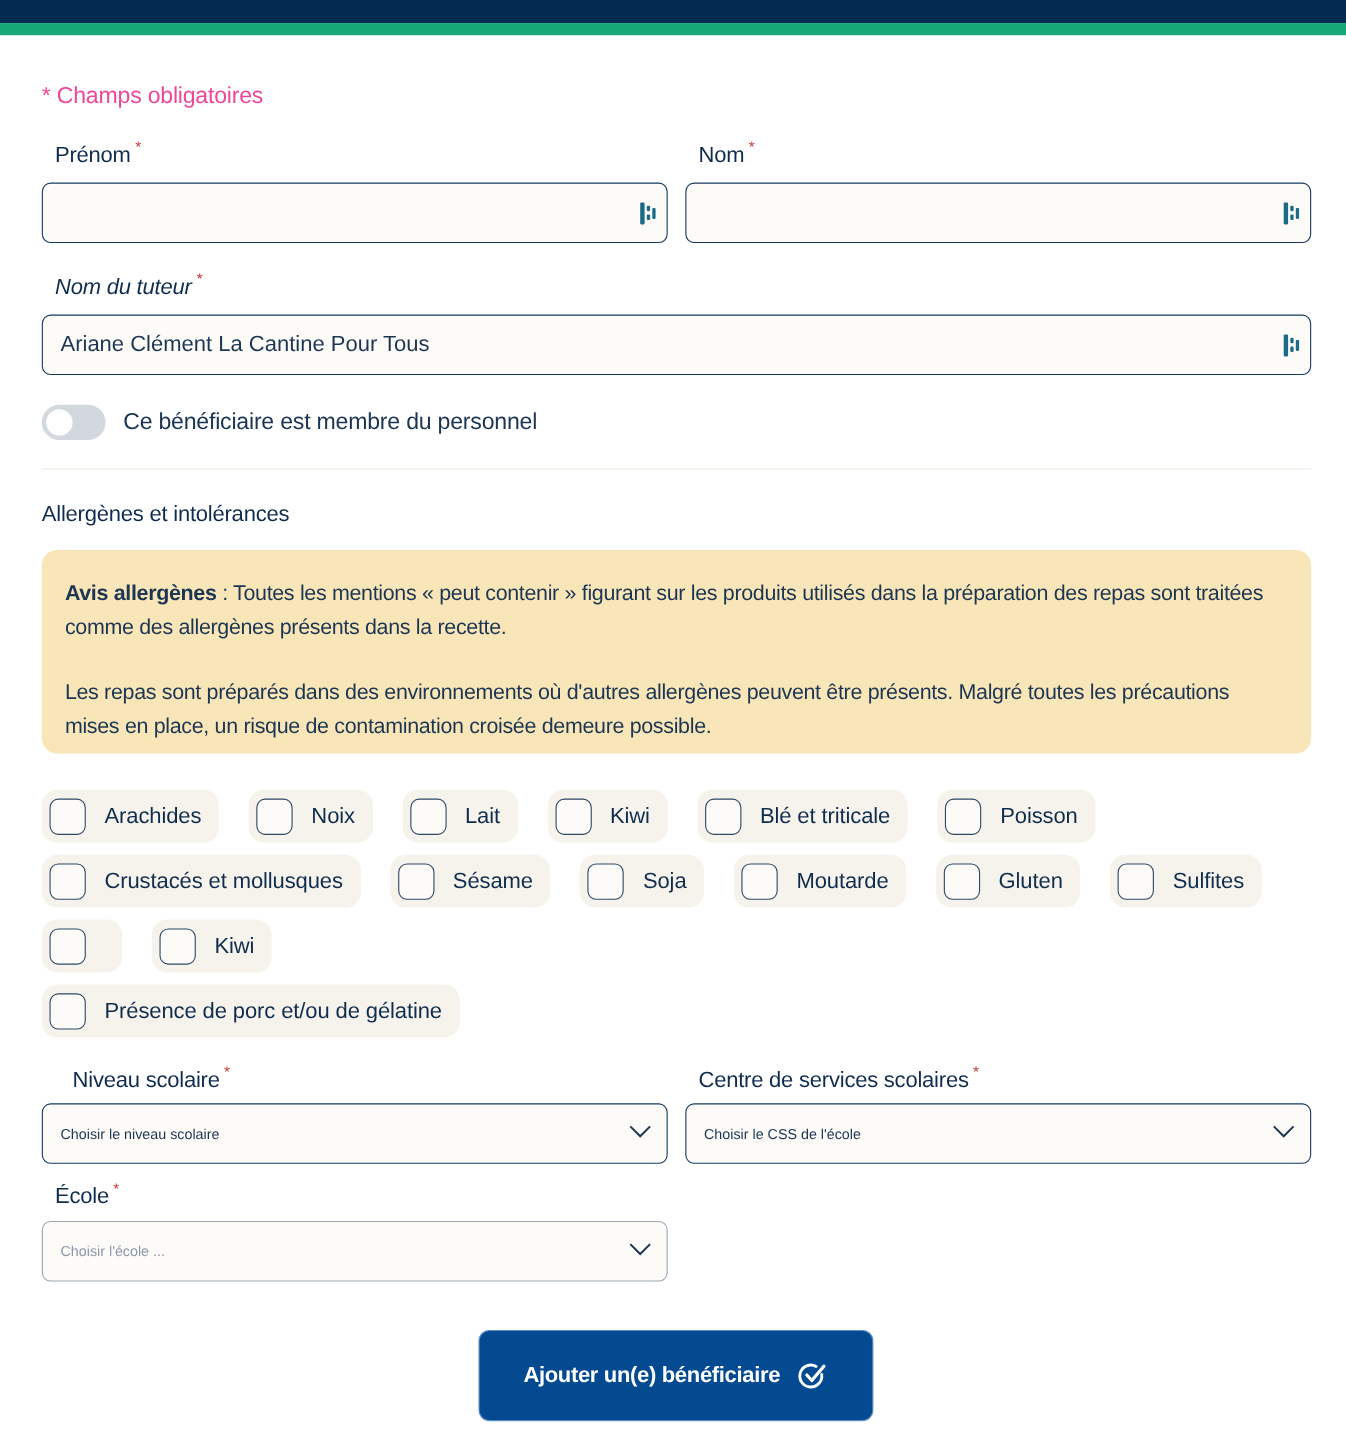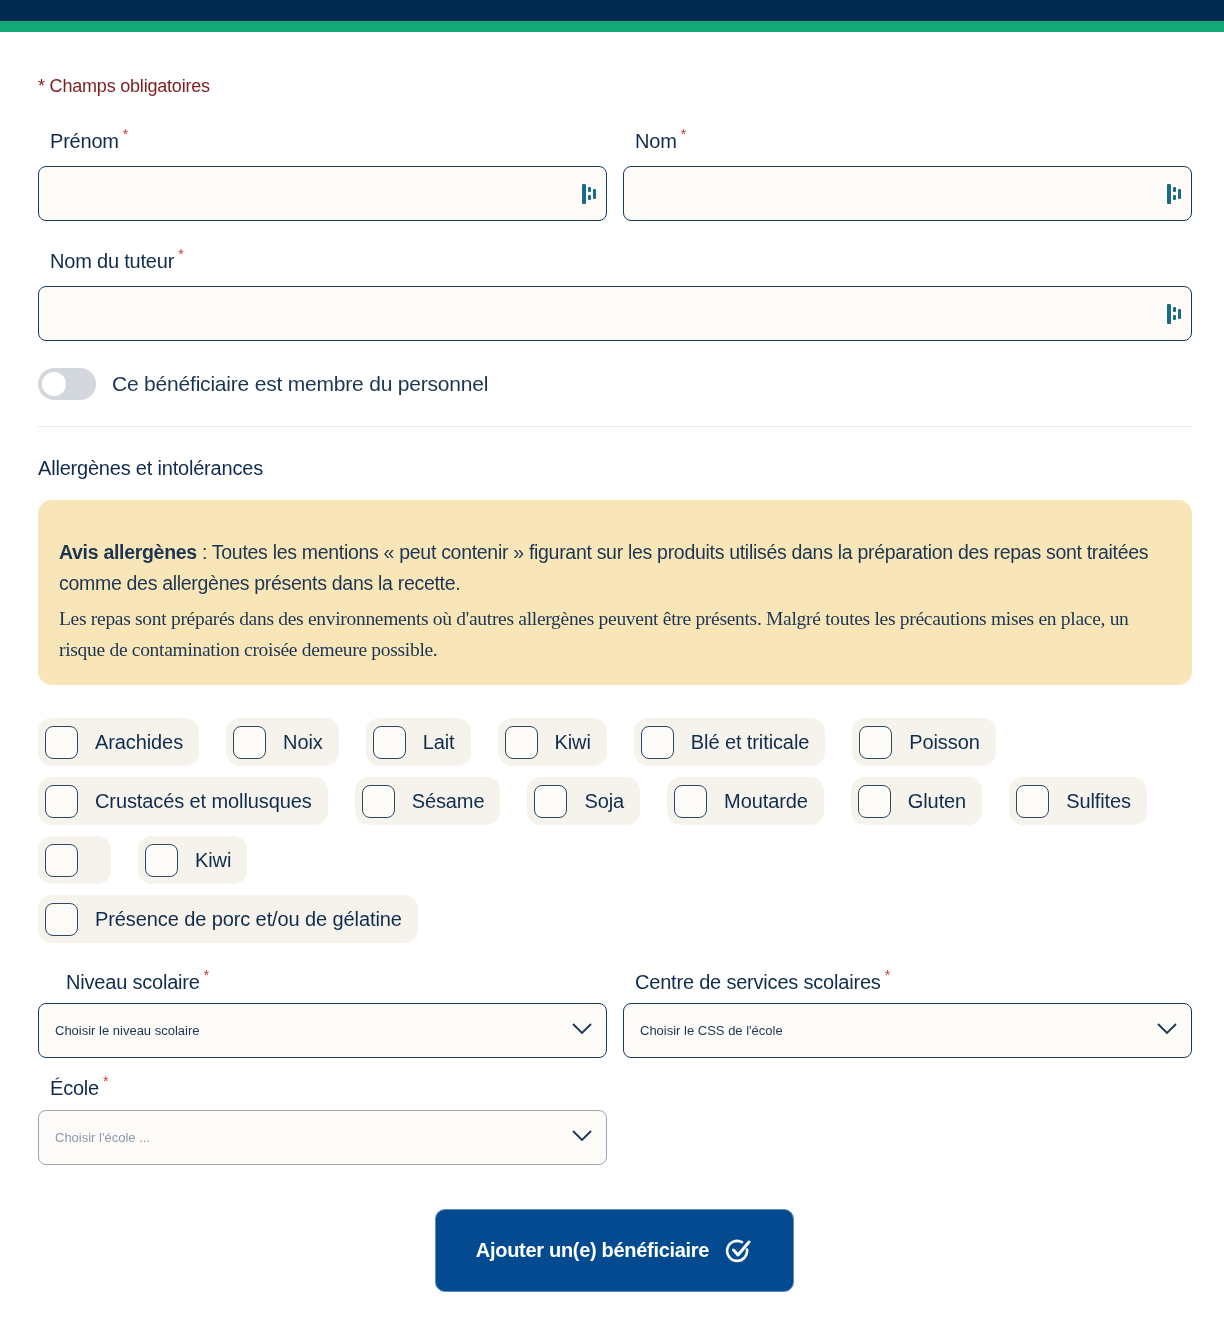--- a/index.html
+++ b/index.html
@@ -1,34 +1,34 @@
 <!DOCTYPE html>
 <html><head>
 <meta charset="utf-8">
 <style>
   * { box-sizing: border-box; margin: 0; padding: 0; }
   html, body { width: 1224px; height: 1320px; background: #ffffff; overflow: hidden; }
   body { font-family: "Liberation Sans", "DejaVu Sans", sans-serif; color: #0f2c4e; position: relative; }
   .topbar { position: absolute; left: 0; top: 0; width: 1224px; height: 21px; background: #022b4f; }
   .topbar-accent { position: absolute; left: 0; top: 21px; width: 1224px; height: 11px; background: #17a878; }
-  .required-note { position: absolute; left: 38px; top: 76px; font-size: 18px; color: #7f1d1d; letter-spacing: -0.2px; }
+  .required-note { position: absolute; left: 38px; top: 76px; font-size: 21px; color: #ec4899; letter-spacing: -0.2px; }
   .field-label { position: absolute; font-size: 20px; color: #0f2c4e; letter-spacing: -0.2px; margin-left: 12px; }
   .field-label .star { color: #d03434; font-size: 14px; position: relative; top: -9px; margin-left: 4px; }
   .text-input { position: absolute; height: 55px; background: #fcfbf8; border: 1.5px solid #163a5e; border-radius: 8px; display: flex; align-items: center; padding: 0 16px; font-size: 20px; color: #1b3552; }
   .text-input input { border: none; background: transparent; outline: none; font: inherit; color: inherit; width: 100%; }
   .pw-icon { position: absolute; right: 10px; top: 17px; width: 14px; height: 20px; }
   .pw-icon i { position: absolute; background: #1b6b88; border-radius: 1px; }
   .toggle { position: absolute; left: 38px; top: 368px; width: 58px; height: 32px; background: #d3d7de; border-radius: 16px; }
   .toggle-knob { position: absolute; left: 4px; top: 4px; width: 24px; height: 24px; background: #ffffff; border-radius: 50%; }
   .toggle-label { position: absolute; left: 112px; top: 372px; font-size: 21px; color: #1b3552; letter-spacing: -0.2px; }
   .divider { position: absolute; left: 38px; top: 426px; width: 1154px; height: 1px; background: #f1ece1; }
   .section-title { position: absolute; left: 38px; top: 457px; font-size: 20px; color: #0f2c4e; letter-spacing: -0.2px; }
-  .notice { position: absolute; left: 38px; top: 500px; width: 1154px; height: 185px; background: #f8e6b9; border-radius: 14px; padding: 37px 21px; font-size: 19.5px; line-height: 30.5px; color: #1b3552; letter-spacing: -0.3px; }
+  .notice { position: absolute; left: 38px; top: 500px; width: 1154px; height: 185px; background: #f8e6b9; border-radius: 14px; padding: 24px 21px; font-size: 19.5px; line-height: 30.5px; color: #1b3552; letter-spacing: -0.3px; }
   .notice b { font-weight: bold; }
-  .notice p + p { margin-top: 6px; font-family: Liberation Serif, serif; }
+  .notice p + p { margin-top: 29px; }
   .chips { position: absolute; left: 38px; top: 718px; width: 1160px; }
   .chip-row { display: flex; gap: 27px; margin-bottom: 11px; }
   .chip { height: 48px; background: #f6f3ec; border-radius: 14px; display: flex; align-items: center; padding: 0 16px 0 7px; font-size: 20px; color: #0f2c4e; cursor: pointer; letter-spacing: -0.1px; }
   .chip .box { width: 33px; height: 33px; border: 1.5px solid #2c4865; border-radius: 8px; background: #fcfbf8; margin-right: 17px; flex: none; }
   .select { position: absolute; height: 55px; background: #fcfbf8; border: 1.5px solid #163a5e; border-radius: 8px; display: flex; align-items: center; padding: 0 16px; font-size: 13px; color: #1b3552; cursor: pointer; }
   .select.disabled { border-color: #9aa5b3; color: #8a98a9; }
   .select .chev { position: absolute; right: 14px; top: 19px; width: 20px; height: 12px; }
   .submit { position: absolute; left: 435px; top: 1209px; width: 359px; height: 83px; background: #034a91; border-radius: 10px; border: 1px solid #5d8cc4; display: flex; align-items: center; justify-content: center; color: #ffffff; font-size: 20px; font-weight: bold; cursor: pointer; letter-spacing: -0.3px; }
   .submit svg { margin-left: 16px; }
 </style>
@@ -59,24 +59,25 @@
 <div class="text-input" style="left:623px; top:166px; width:569px;">
   <input type="text" value="" style="">
   <span class="pw-icon">
     <i style="left:0;top:0;width:4px;height:20px;"></i>
       <i style="left:6px;top:3px;width:3px;height:5px;"></i>
       <i style="left:6px;top:11px;width:3px;height:5px;"></i>
       <i style="left:11px;top:5px;width:3px;height:10px;"></i>
   </span>
 </div>
 
-<div class="field-label" style="left:38px; top:250px;">
+<div class="field-label" style="left:38px; top:250px;font-style:italic;">
   <span>Nom du tuteur</span><span class="star">*</span>
 </div>
 <div class="text-input" style="left:38px; top:286px; width:1154px;">
+  <input type="text" value="Ariane Clément La Cantine Pour Tous" style="">
   <span class="pw-icon">
     <i style="left:0;top:0;width:4px;height:20px;"></i>
       <i style="left:6px;top:3px;width:3px;height:5px;"></i>
       <i style="left:6px;top:11px;width:3px;height:5px;"></i>
       <i style="left:11px;top:5px;width:3px;height:10px;"></i>
   </span>
 </div>
 
 <div class="toggle">
   <div class="toggle-knob"></div>

